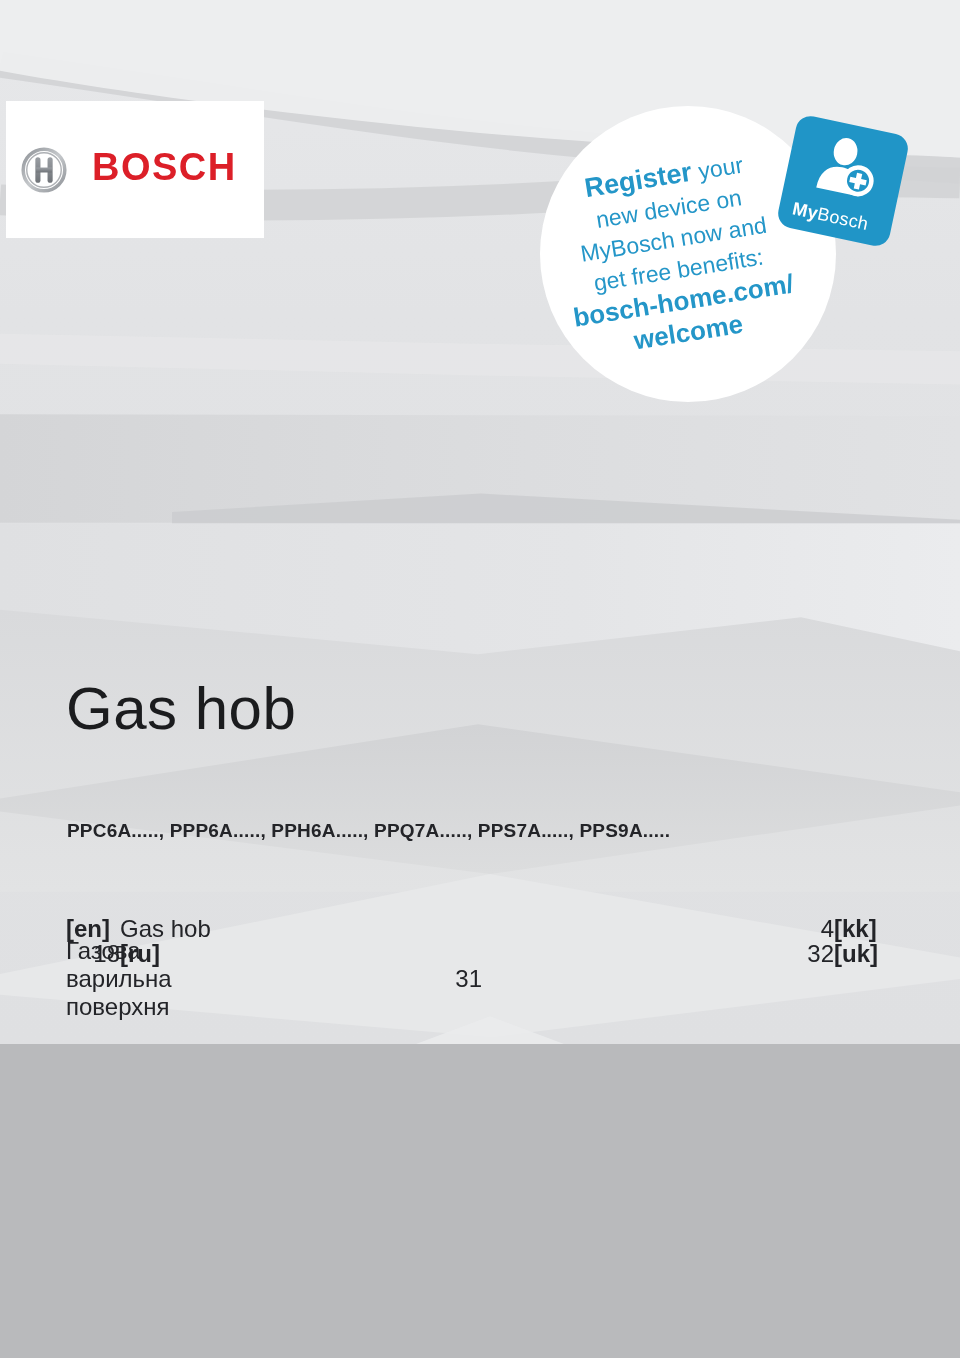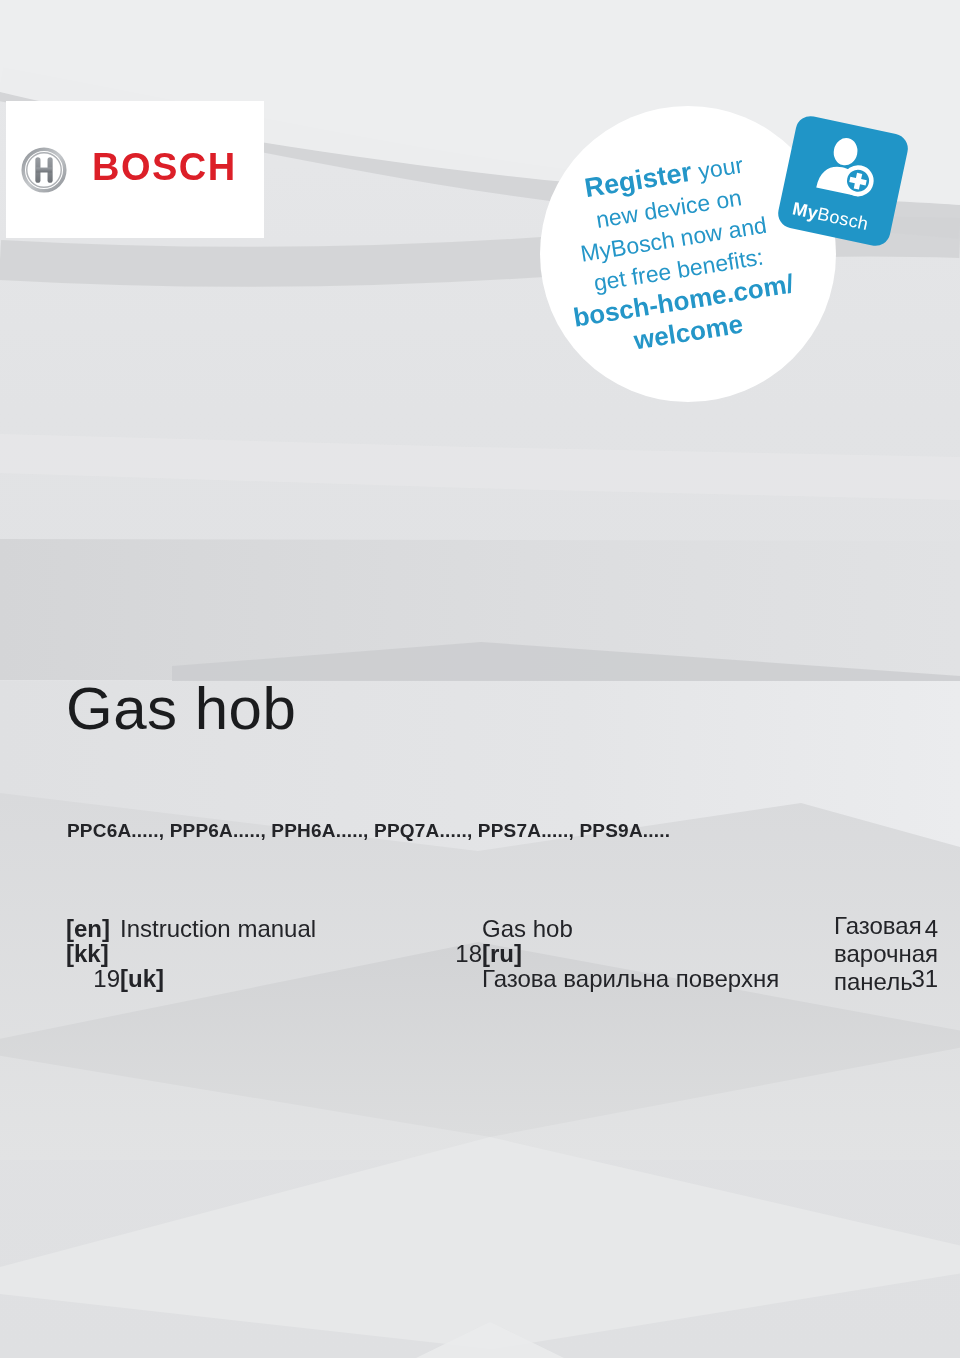--- a/index.html
+++ b/index.html
@@ -1,18 +1,18 @@
 <!DOCTYPE html>
 <html><head>
 <meta charset="utf-8">
 <style>
   html,body{margin:0;padding:0;background:#b9babc;}
   .page{
     position:relative;
-    width:960px;height:1358px;
+    width:960px;height:1044px;
     margin:0 auto;
     overflow:hidden;
     background:#8b5cf6;
     font-family:"Liberation Sans", sans-serif;
   }
   .bg-svg{position:absolute;inset:0;width:100%;height:100%;}
 
   
   .logo-box{
     position:absolute;left:6px;top:101px;width:258px;height:137px;
@@ -178,29 +178,27 @@
       <span class="my">My</span><span>Bosch</span>
     </div>
   </div>
 
   <div class="doc-title">Gas hob</div>
 
   <div class="models-line">PPC6A....., PPP6A....., PPH6A....., PPQ7A....., PPS7A....., PPS9A.....</div>
 
   <div class="toc">
     <span class="code">[en]</span>
-    <span class="doc">Instruction manual</span>
     <span class="prod">Gas hob</span>
     <span class="pagenum">4</span>
 
     <span class="code">[kk]</span>
     <span class="pagenum">18</span>
 
     <span class="code">[ru]</span>
-    <span class="prod">Газовая варочная панель</span>
-    <span class="pagenum">19</span>
+    <span class="pagenum">32</span>
 
     <span class="code">[uk]</span>
     <span class="prod">Газова варильна поверхня</span>
     <span class="pagenum">31</span>
   </div>
 
 </div>
 
 </body></html>

